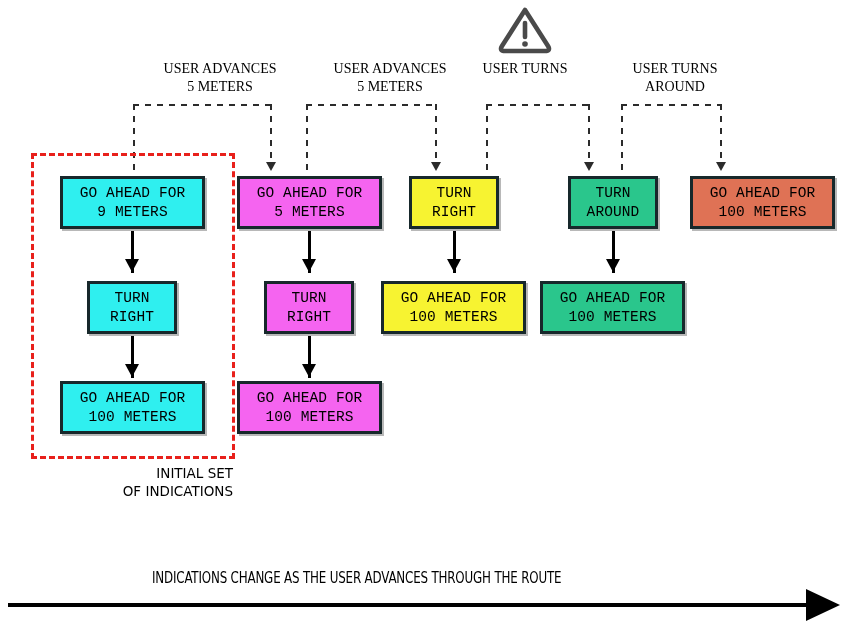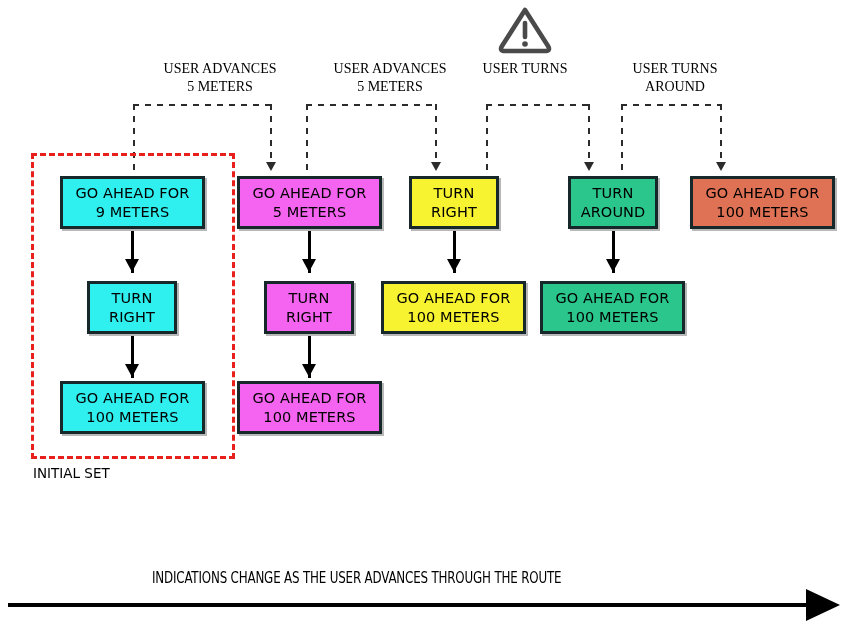--- a/index.html
+++ b/index.html
@@ -29,20 +29,21 @@
     flex-direction: column;
     align-items: center;
     justify-content: center;
     text-align: center;
     font-size: 14.5px;
     line-height: 1.25;
     letter-spacing: 0.1px;
     color: #000000;
     padding: 2px 4px;
     box-shadow: 2px 2px 0 rgba(0,0,0,0.28);
+    font-family: Liberation Mono, monospace;
   }
   .box span { display: block; white-space: nowrap; }
 
   
   .caption {
     position: absolute;
     text-align: center;
     font-size: 14px;
     line-height: 1.28;
     color: #000000;
@@ -87,21 +88,21 @@
 
   
   .redbox {
     position: absolute;
     box-sizing: border-box;
     border: 3px dashed #e8201b;
     background: transparent;
   }
   .redlabel {
     position: absolute;
-    text-align: left;
+    text-align: right;
     font-size: 13.5px;
     line-height: 1.3;
     color: #000000;
     white-space: nowrap;
   }
   .redlabel span { display: block; }
 
   
   .warn-icon { position: absolute; }
 
@@ -175,20 +176,21 @@
   <div class="brk-arrow" style="left:584px; top:162px;"></div>
 
   <div class="brk-h" style="left:621px; top:104px; width:99px;"></div>
   <div class="brk-v" style="left:621px; top:104px; height:72px;"></div>
   <div class="brk-v" style="left:720px; top:104px; height:58px;"></div>
   <div class="brk-arrow" style="left:716px; top:162px;"></div>
 
   <div class="redbox" style="left:31px; top:153px; width:204px; height:306px;"></div>
   <div class="redlabel" style="left:33px; top:465px; width:200px;">
     <span>INITIAL SET</span>
+    <span>OF INDICATIONS</span>
   </div>
 
   <div class="box" style="left:60px; top:176px; width:145px; height:53px; background:#2FEFEF;">
     <span>GO AHEAD FOR</span>
     <span>9 METERS</span>
   </div>
   <div class="varrow-line" style="left:131px; top:231px; height:42px;"></div>
   <div class="varrow-head" style="left:125px; top:259px;"></div>
 
   <div class="box" style="left:87px; top:281px; width:90px; height:53px; background:#2FEFEF;">

